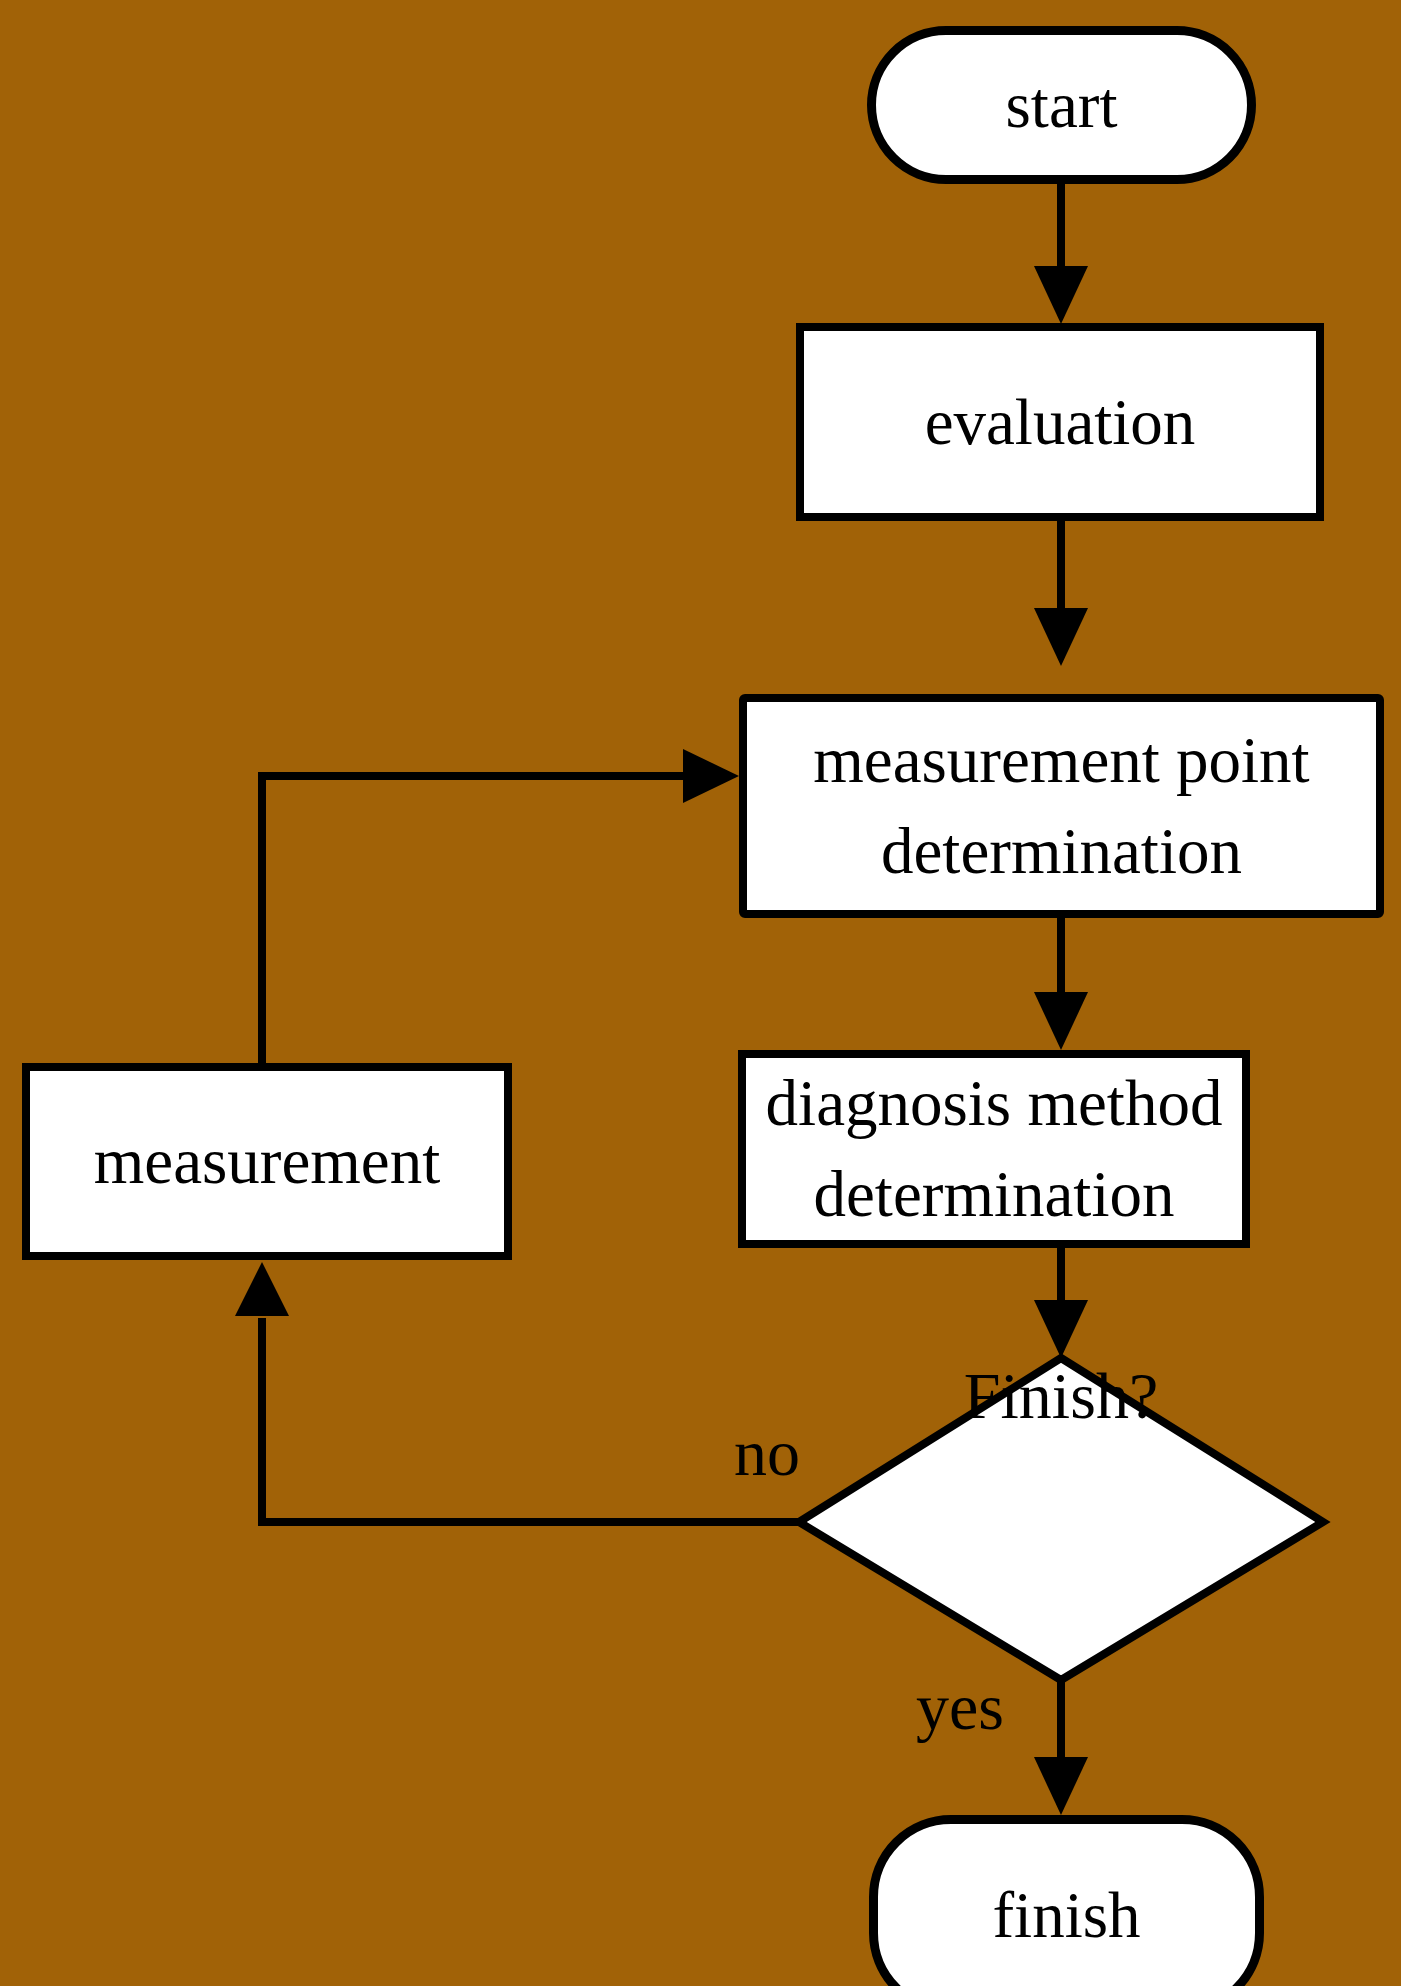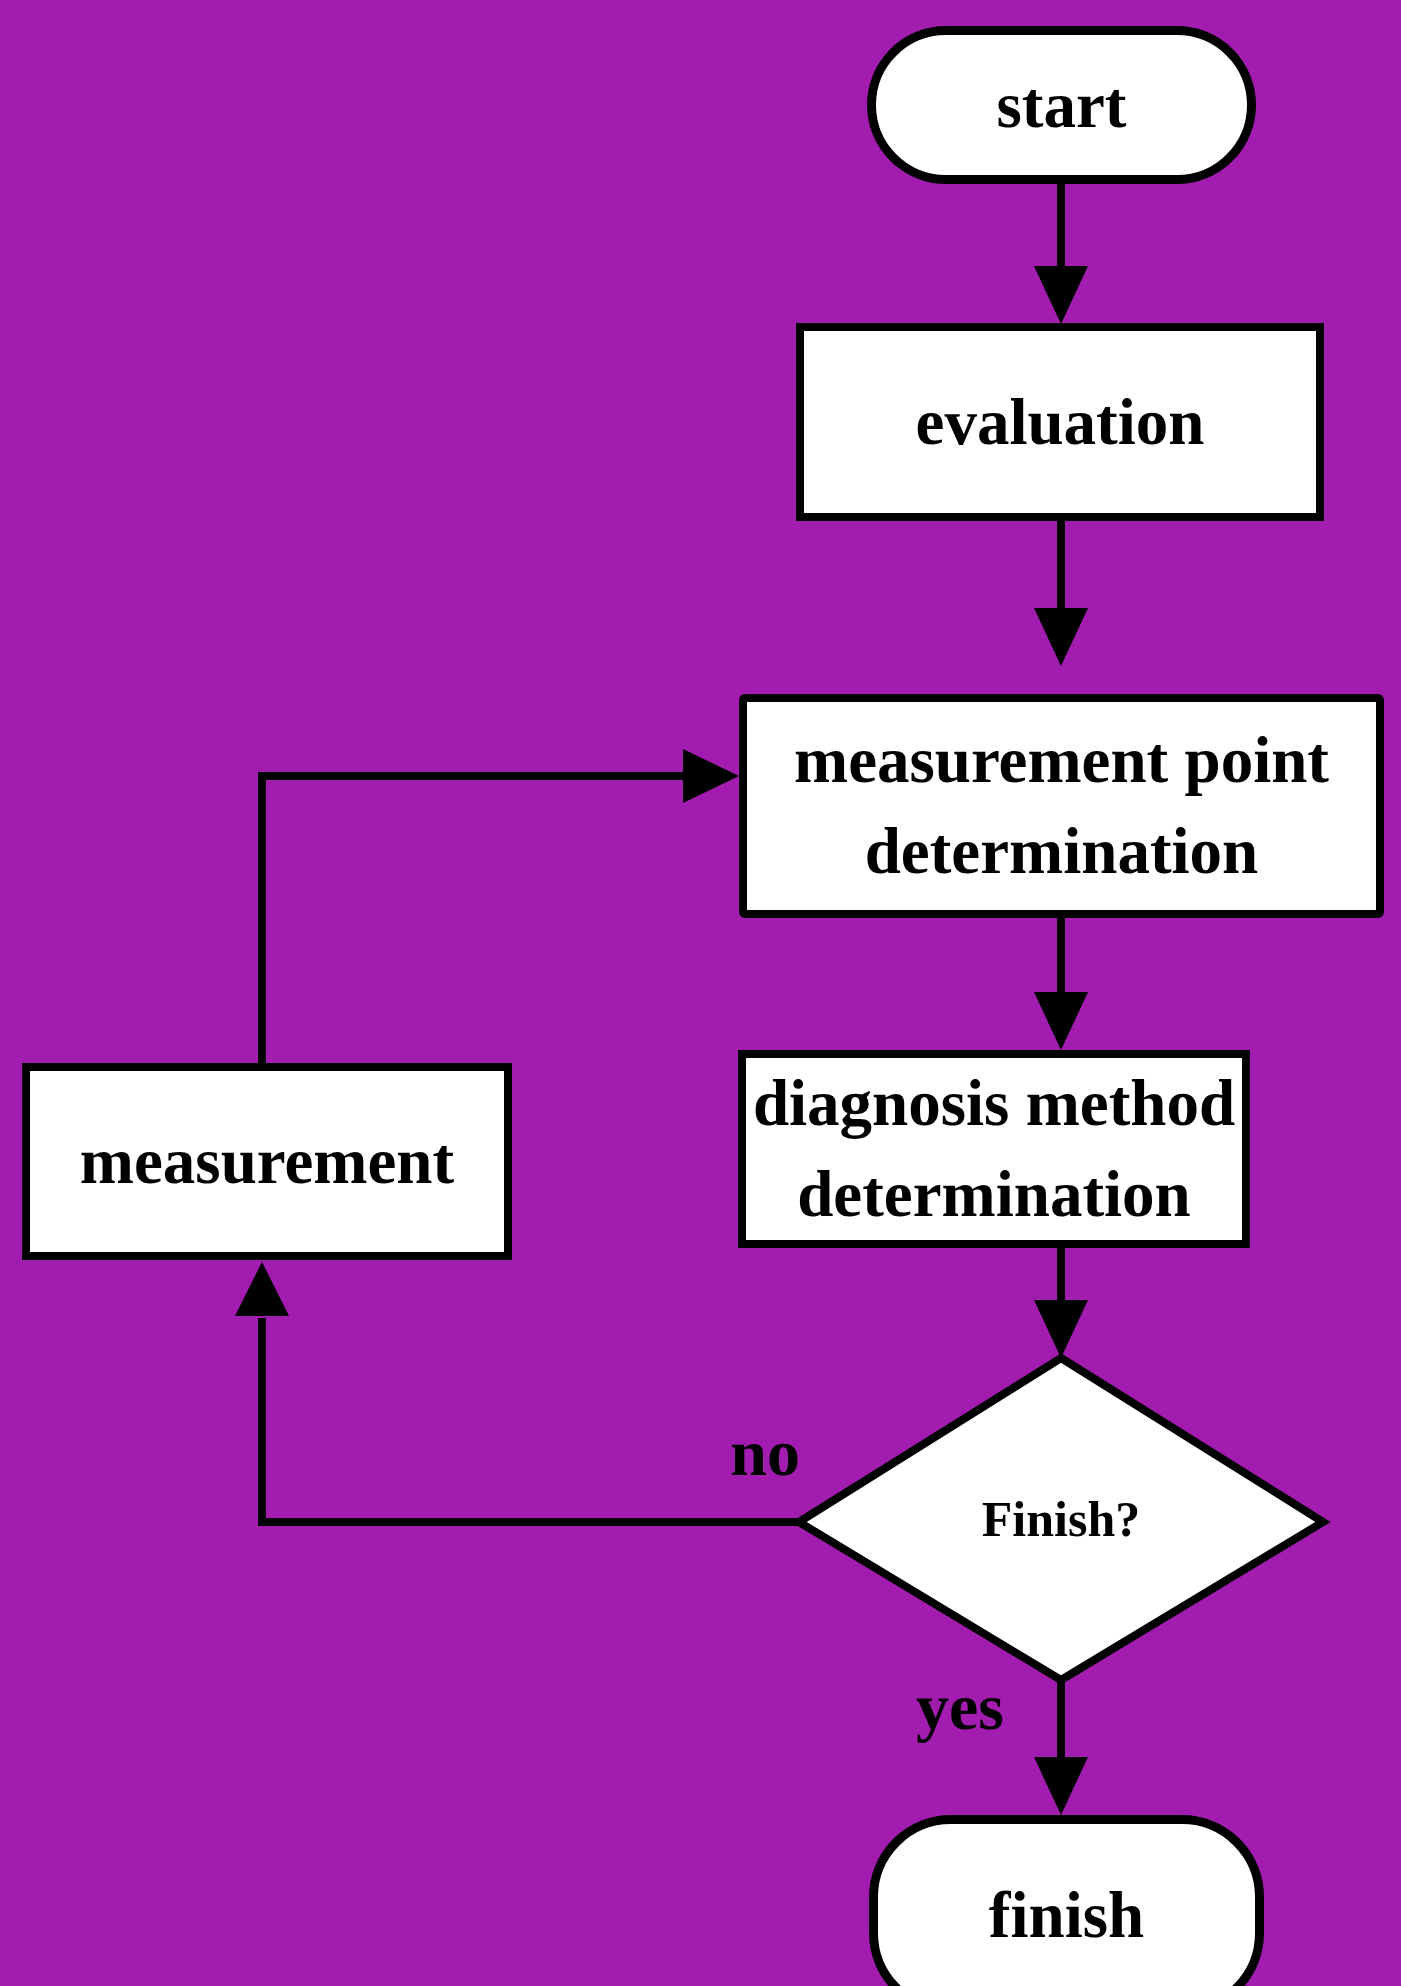--- a/index.html
+++ b/index.html
@@ -4,25 +4,24 @@
 <style>
   html, body {
     margin: 0;
     padding: 0;
     background: #ffffff;
   }
   #canvas {
     position: relative;
     width: 1401px;
     height: 1986px;
-    background: #a21caf;
+    background: #a16207;
     font-family: "Liberation Serif", "DejaVu Serif", serif;
     color: #000000;
     overflow: hidden;
-    font-weight: bold;
   }
   #wires {
     position: absolute;
     left: 0;
     top: 0;
     width: 1401px;
     height: 1986px;
   }
   .node {
     position: absolute;
@@ -40,23 +39,22 @@
   .process { border: 8px solid #000000; }
   .terminator { border: 9px solid #000000; border-radius: 82px; }
   .label-layer {
     position: absolute;
     font-size: 66px;
     line-height: 1.0;
   }
   .decision-label {
     position: absolute;
     display: flex;
-    align-items: center;
     justify-content: center;
-    font-size: 50px;
+    font-size: 66px;
   }
   
   #node-start            { left: 867px; top: 26px;   width: 389px; height: 158px; }
   #node-diag-eval        { left: 796px; top: 323px;  width: 528px; height: 198px; }
   #node-meas-det         { left: 739px; top: 694px;  width: 645px; height: 224px; border-radius: 6px; }
   #node-diag-method      { left: 738px; top: 1050px; width: 512px; height: 198px; }
   #node-meas-update      { left: 22px;  top: 1063px; width: 490px; height: 197px; }
   #node-finish           { left: 869px; top: 1815px; width: 395px; height: 200px; }
   #decision-text         { left: 799px; top: 1358px; width: 524px; height: 322px; }
   #edge-label-no         { left: 640px; top: 1420px; width: 160px; text-align: right; }

